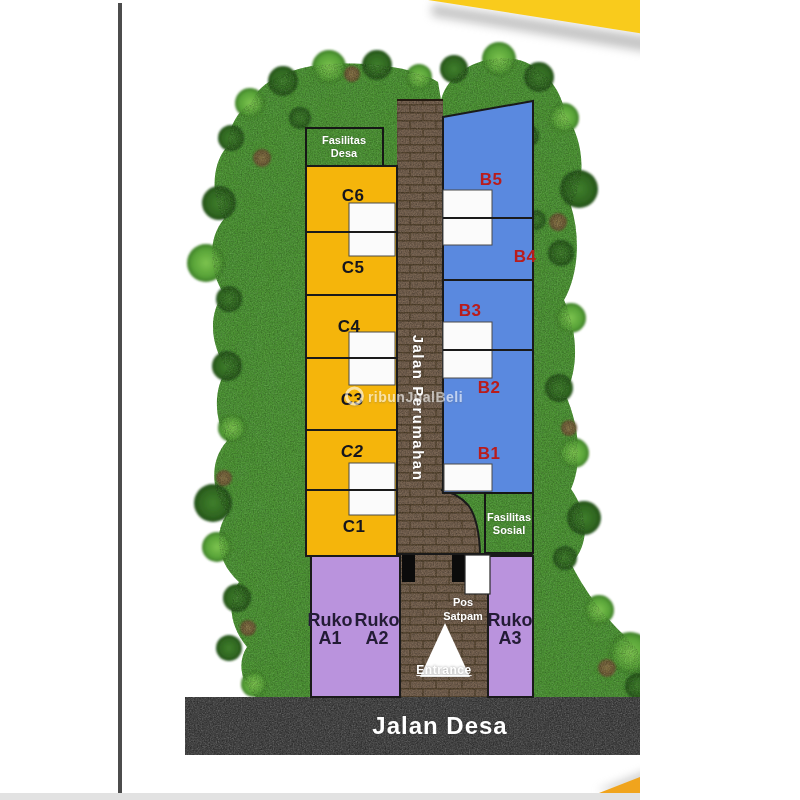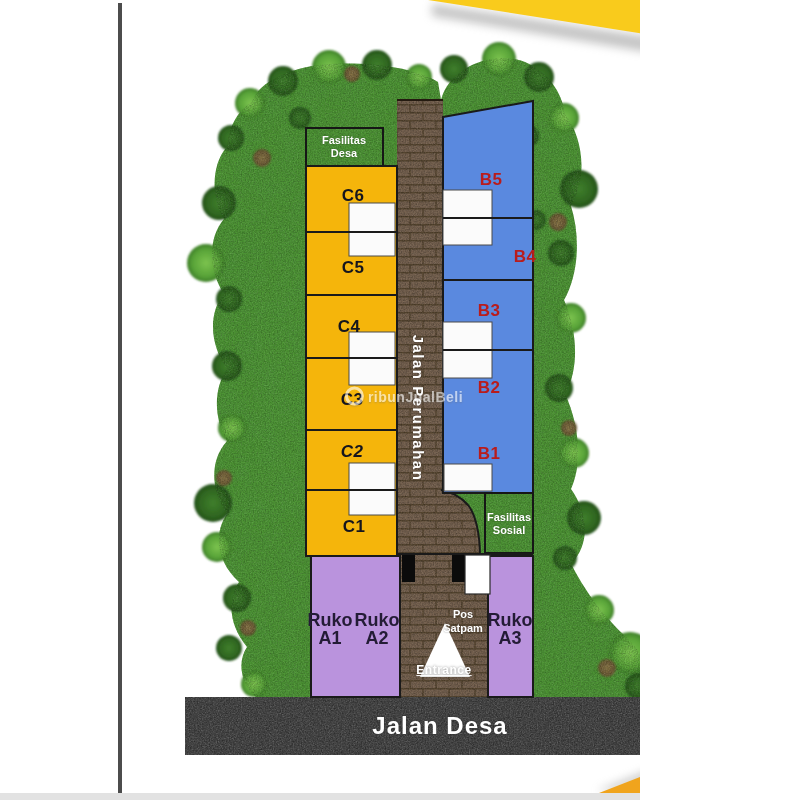--- a/index.html
+++ b/index.html
@@ -6,21 +6,21 @@
   #stage{position:relative;width:640px;height:800px;background:#ffffff;overflow:hidden;
          font-family:"Liberation Sans", sans-serif;}
   #art{position:absolute;left:0;top:0;z-index:0;}
   .lbl{position:absolute;z-index:3;transform:translate(-50%,-50%);font-weight:bold;
        color:#15151d;white-space:nowrap;text-align:center;line-height:1.15;}
   .unit{font-size:17px;letter-spacing:.5px;}
   .unit-b{color:#b91c1c;}
   .ruko{font-size:18px;color:#241c36;line-height:18px;}
   .wht{color:#ffffff;}
   .fac{font-size:11px;line-height:13px;text-shadow:0 0 2px rgba(0,0,0,.35);}
-  .guard{font-size:11px;line-height:14px;text-shadow:0 0 2px rgba(0,0,0,.4);margin-top:12px;}
+  .guard{font-size:11px;line-height:14px;text-shadow:0 0 2px rgba(0,0,0,.4);}
   .road-main{font-size:15px;letter-spacing:1.5px;transform:translate(-50%,-50%) rotate(90deg);
              text-shadow:0 0 2px rgba(0,0,0,.35);}
   .road-desa{font-size:24px;letter-spacing:1px;text-shadow:0 0 2px rgba(0,0,0,.4);margin-left:19px;}
   .entrance{font-size:12px;letter-spacing:.5px;text-shadow:0 0 3px rgba(0,0,0,.45);text-decoration:underline;}
   #watermark{position:absolute;left:404px;top:396px;z-index:4;transform:translate(-50%,-50%);
              display:flex;align-items:center;gap:4px;opacity:.62;color:#fff;}
   #watermark .ring{width:13px;height:13px;border:3px solid #fff;border-radius:50%;
                    box-shadow:0 1px 2px rgba(100,100,100,.5);}
   #watermark .wm-text{font-size:14px;font-weight:bold;letter-spacing:.5px;
                       text-shadow:0 1px 2px rgba(110,110,110,.65);}
@@ -209,21 +209,21 @@
 
 <span class="lbl unit" style="left:353px;top:196px;">C6</span>
 <span class="lbl unit" style="left:353px;top:268px;">C5</span>
 <span class="lbl unit" style="left:349px;top:327px;">C4</span>
 <span class="lbl unit" style="left:352px;top:400px;">C3</span>
 <span class="lbl unit" style="left:352px;top:452px;font-style:italic;">C2</span>
 <span class="lbl unit" style="left:354px;top:527px;">C1</span>
 
 <span class="lbl unit unit-b" style="left:491px;top:180px;">B5</span>
 <span class="lbl unit unit-b" style="left:489px;top:257px;margin-left:36px;">B4</span>
-<span class="lbl unit unit-b" style="left:489px;top:311px;">B3</span>
+<span class="lbl unit unit-b" style="left:470px;top:311px;">B3</span>
 <span class="lbl unit unit-b" style="left:489px;top:388px;">B2</span>
 <span class="lbl unit unit-b" style="left:489px;top:454px;">B1</span>
 
 <span class="lbl ruko" style="left:330px;top:629px;"><span>Ruko</span><br><span>A1</span></span>
 <span class="lbl ruko" style="left:377px;top:629px;"><span>Ruko</span><br><span>A2</span></span>
 <span class="lbl ruko" style="left:510px;top:629px;"><span>Ruko</span><br><span>A3</span></span>
 
 <span class="lbl wht guard" style="left:463px;top:609px;"><span>Pos</span><br><span>Satpam</span></span>
 
 <span class="lbl wht road-main" style="left:418px;top:408px;">Jalan Perumahan</span>

